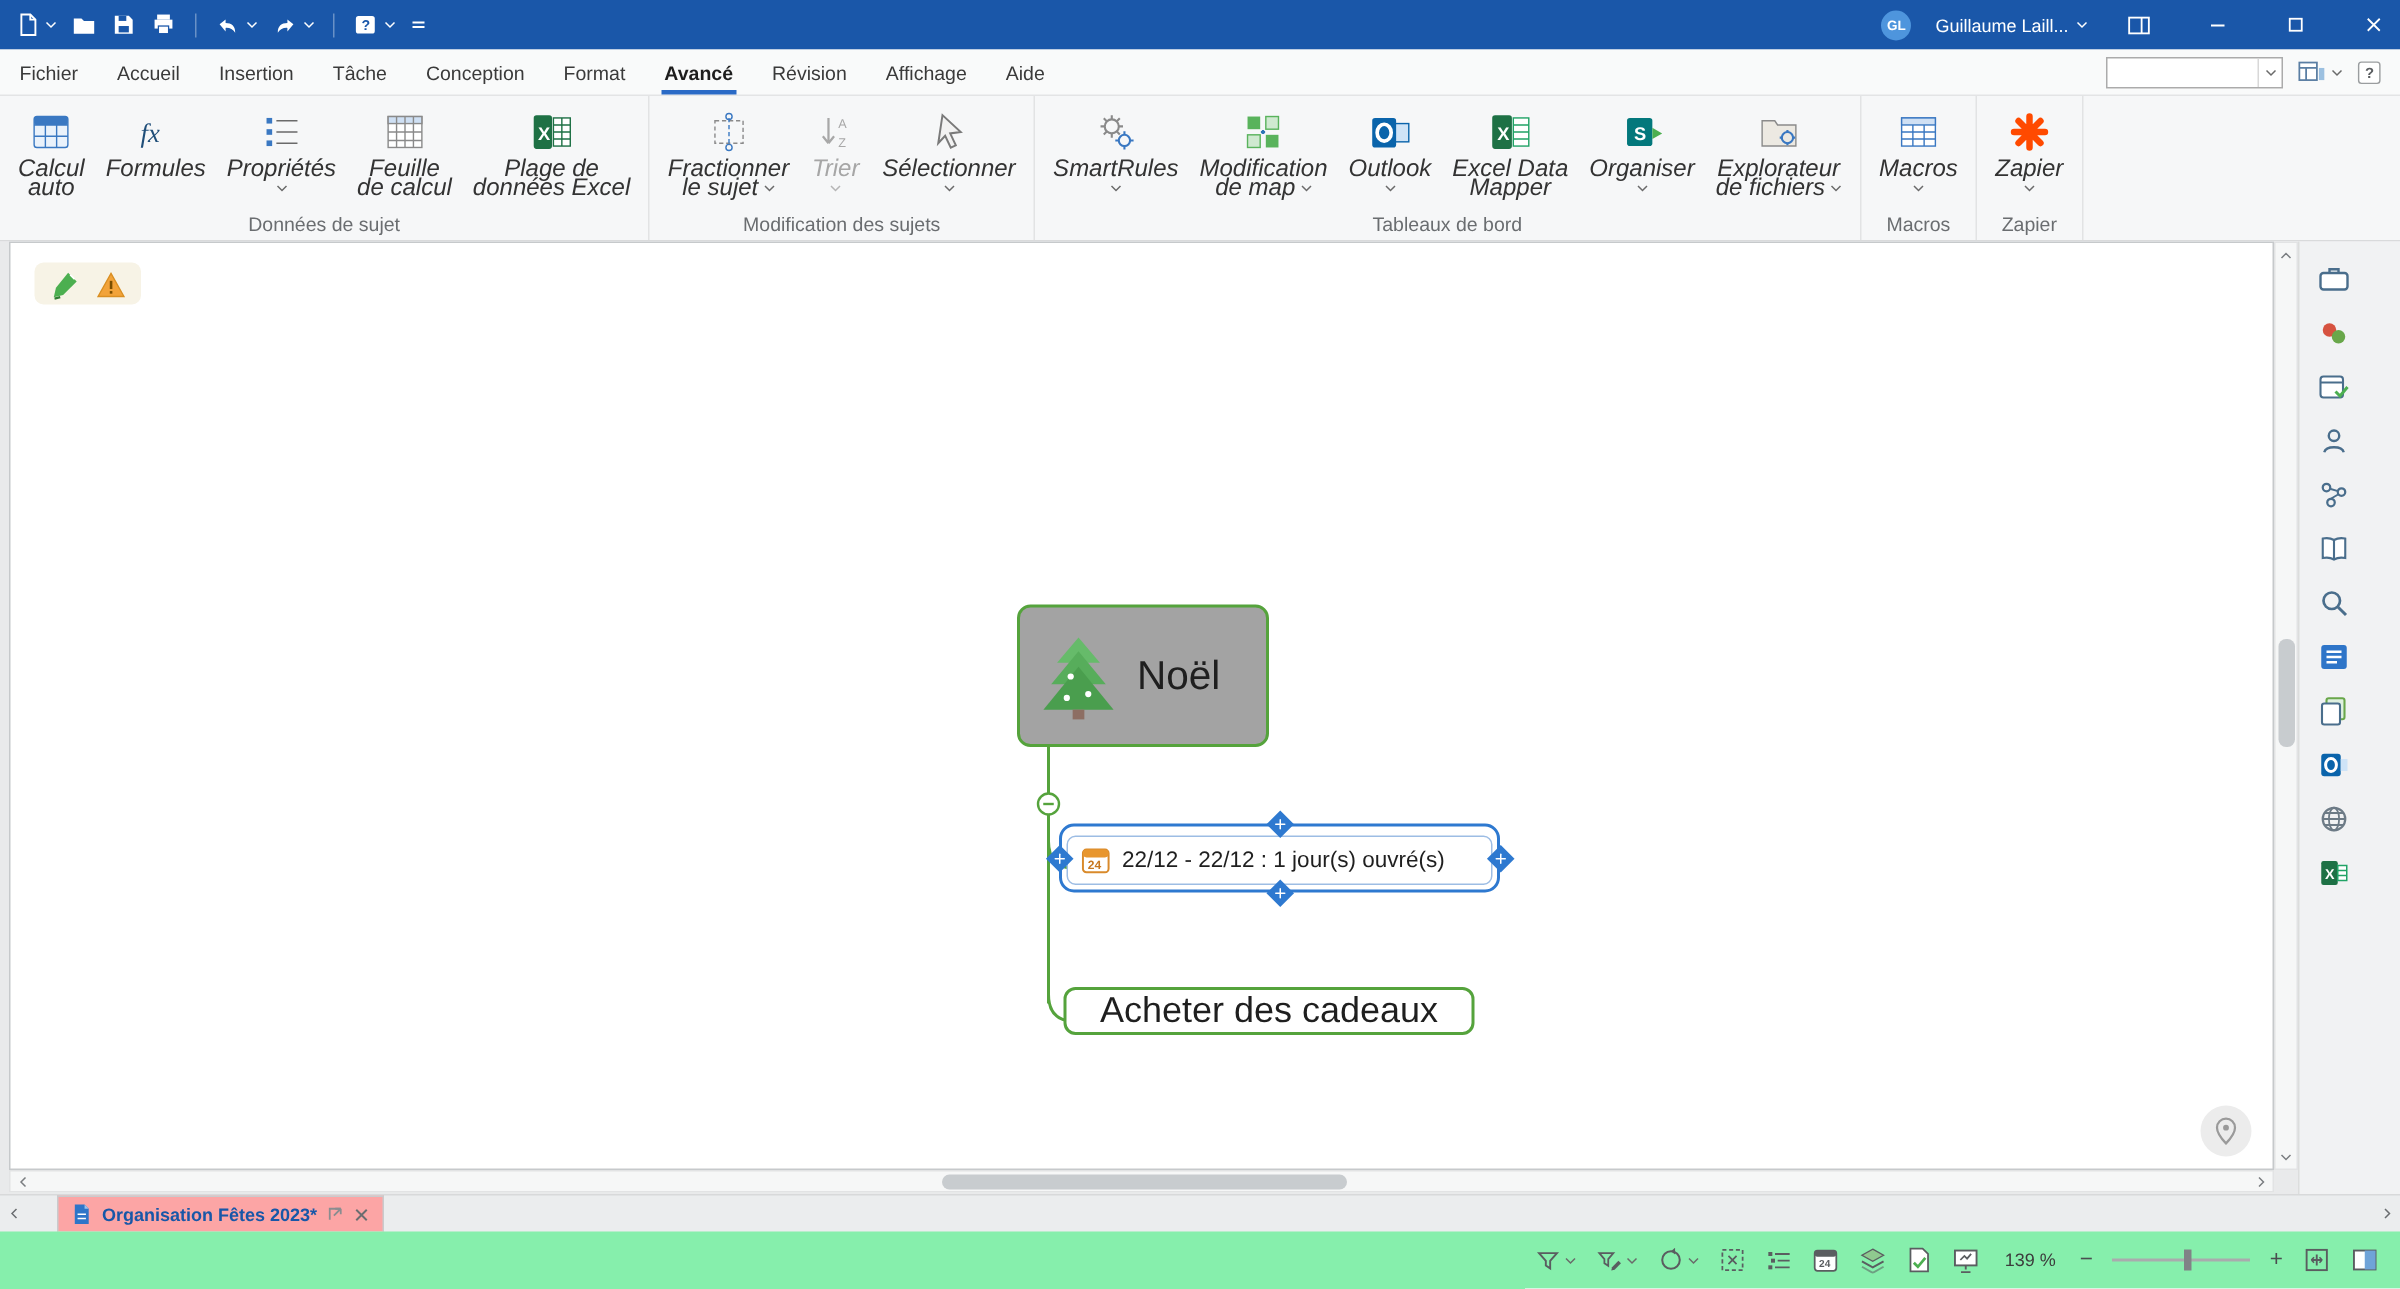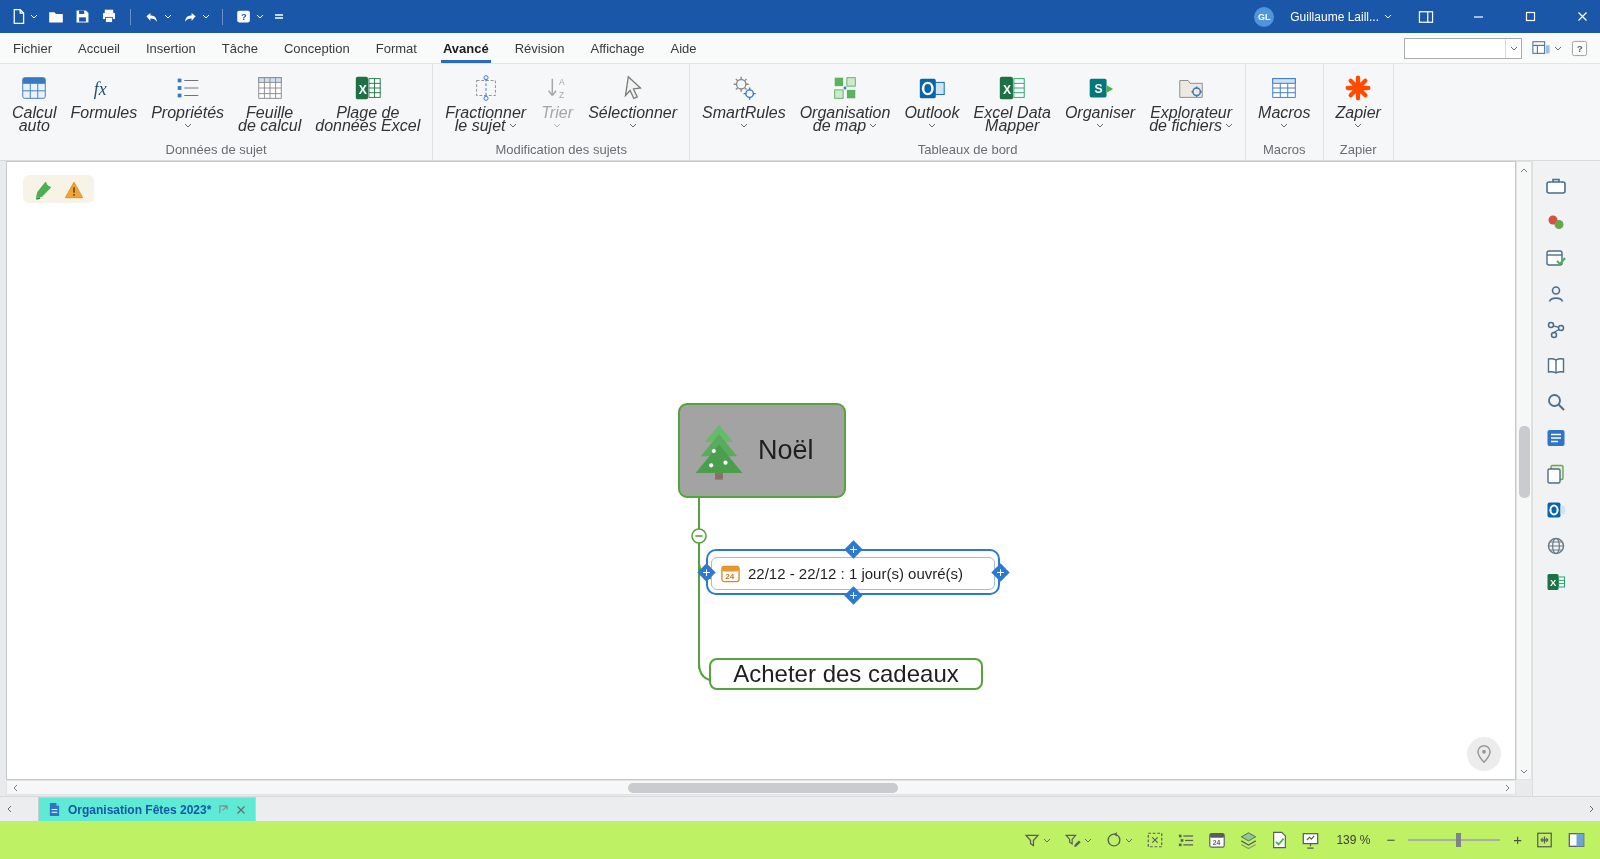--- a/index.html
+++ b/index.html
@@ -64,25 +64,25 @@
   .vs-arrow{position:absolute;left:0;width:14px;height:14px;display:flex;align-items:center;justify-content:center;}
   .hscroll{position:absolute;left:6px;top:619px;width:1510px;height:15px;background:#f6f7f7;border:1px solid #e2e3e4;}
   .hthumb{position:absolute;left:621px;top:2px;width:270px;height:10px;background:#c8cccf;border-radius:5px;}
   .hs-arrow{position:absolute;top:0;width:14px;height:13px;display:flex;align-items:center;justify-content:center;}
   
   .rail{position:absolute;left:1532px;top:0;width:68px;height:635px;background:#f1f2f3;border-left:1px solid #dcdddd;padding:10px 0 0 8px;display:flex;flex-direction:column;gap:6px;}
   .rail-btn{width:30px;height:30px;display:flex;align-items:center;justify-content:center;border-radius:3px;}
   
   .tabbar{position:absolute;top:796px;left:0;width:1600px;height:25px;background:#ebedee;border-top:1px solid #d8d9da;display:flex;align-items:stretch;}
   .tab-scroll{width:18px;display:flex;align-items:center;justify-content:center;}
-  .doctab{margin-left:20px;background:#5eead4;border:1px solid #c9cbcd;border-bottom:none;display:flex;align-items:center;gap:7px;padding:0 9px;}
+  .doctab{margin-left:20px;background:#fca5a5;border:1px solid #c9cbcd;border-bottom:none;display:flex;align-items:center;gap:7px;padding:0 9px;}
   .doctab-label{color:#1857a8;font-weight:bold;font-size:12px;white-space:nowrap;}
   .tab-scroll.right{margin-left:auto;}
   
-  .statusbar{position:absolute;top:821px;left:0;width:1600px;height:38px;background:#bef264;display:flex;align-items:center;justify-content:flex-end;gap:13px;padding-right:14px;}
+  .statusbar{position:absolute;top:821px;left:0;width:1600px;height:38px;background:#86efac;display:flex;align-items:center;justify-content:flex-end;gap:13px;padding-right:14px;}
   .sb-btn{display:flex;align-items:center;gap:2px;}
   .zoom-label{font-size:12px;color:#3c3c3c;margin:0 3px;}
   .slider{width:92px;height:14px;position:relative;}
   .slider .track{position:absolute;left:0;right:0;top:6px;height:2px;background:#a9abad;}
   .slider .sthumb{position:absolute;left:52%;top:0;width:5px;height:14px;background:#808386;}
   .zoom-sign{font-size:15px;color:#4a4d50;line-height:14px;}
 </style>
 </head>
 <body>
 
@@ -365,21 +365,21 @@
       <div class="rb-btn">
         <span class="rb-ic">
             <svg width="30" height="30" viewBox="0 0 32 32">
               <rect x="5" y="5" width="9" height="9" fill="#59b35c"></rect>
               <rect x="18" y="5" width="9" height="9" fill="#cfe9d0" stroke="#59b35c"></rect>
               <rect x="5" y="18" width="9" height="9" fill="#cfe9d0" stroke="#59b35c"></rect>
               <rect x="18" y="18" width="9" height="9" fill="#59b35c"></rect>
               <path d="M14.5 16h3M16 14.5v3" stroke="#2e75b6" stroke-width="1.6"></path>
             </svg>
           </span>
-        <span class="rb-t">Organisation</span>
+        <span class="rb-t">Modification</span>
         <span class="rb-t">
             <span>de map</span>
             <svg class="chev" viewBox="0 0 8 5">
               <path d="M1 1l3 3 3-3" fill="none" stroke="#6a6a6a"></path>
             </svg>
           </span>
       </div>
       <div class="rb-btn">
         <span class="rb-ic">
             <svg width="30" height="30" viewBox="0 0 32 32">

